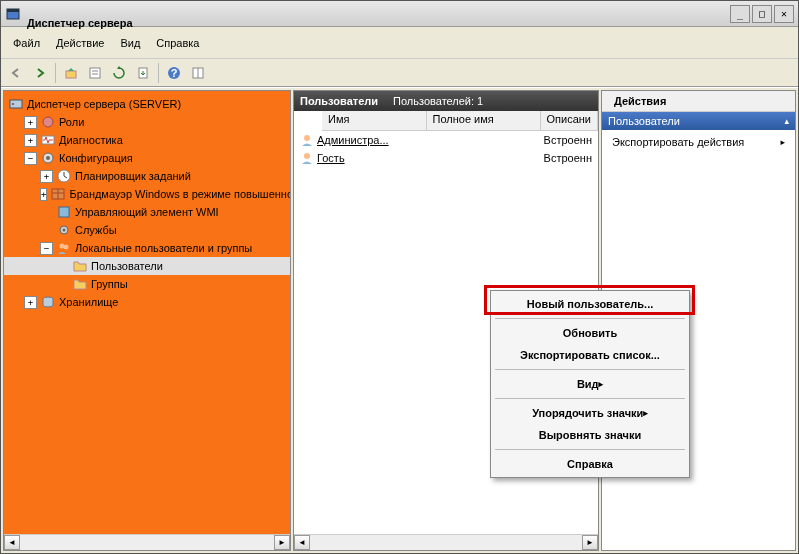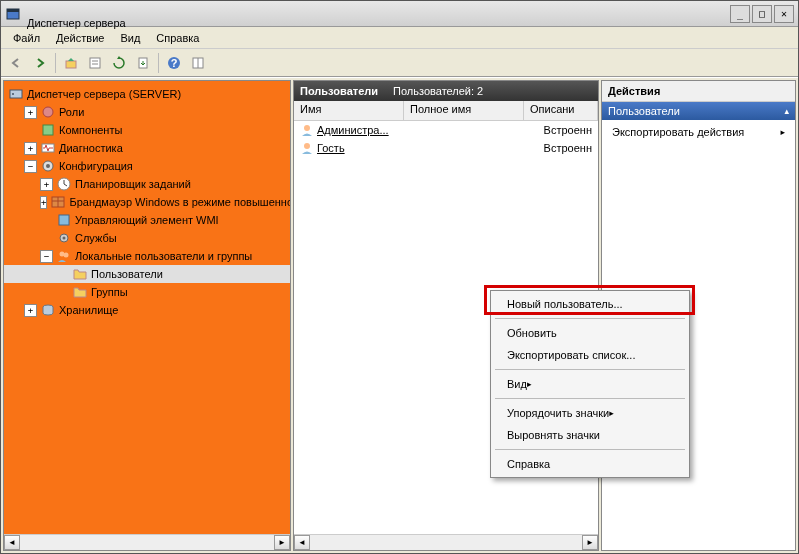--- a/index.html
+++ b/index.html
@@ -2,24 +2,24 @@
 <html><head>
 <meta charset="utf-8">
 <style>
 * { box-sizing: border-box; margin: 0; padding: 0; font-family: Tahoma, sans-serif; font-size: 11px; }
 body { background: #ece9d8; width: 799px; height: 554px; overflow: hidden; }
 
 .window { width: 799px; height: 554px; border: 1px solid #555; background: #ece9d8; display: flex; flex-direction: column; }
 
 .titlebar { height: 26px; background: linear-gradient(#e8e8e8, #d0d0d0); display: flex; align-items: center; padding: 0 4px; border-bottom: 1px solid #999; }
 .titlebar-icon { width: 16px; height: 16px; margin-right: 6px; }
-.titlebar-text { font-weight: normal; flex: 1; margin-top: 19px; }
+.titlebar-text { font-weight: bold; flex: 1; margin-top: 19px; }
 .winbtn { width: 20px; height: 18px; border: 1px solid #888; background: #ddd; margin-left: 2px; display: flex; align-items: center; justify-content: center; cursor: pointer; font-family: monospace; font-size: 10px; }
 
-.menubar { height: 22px; display: flex; align-items: center; padding: 0 4px; border-bottom: 1px solid #ccc; }
+.menubar { height: 32px; display: flex; align-items: center; padding: 0 4px; border-bottom: 1px solid #ccc; }
 .menu-item { padding: 2px 8px; cursor: pointer; }
 
 .toolbar { height: 28px; display: flex; align-items: center; padding: 0 4px; border-bottom: 1px solid #999; gap: 2px; }
 .tbbtn { width: 22px; height: 22px; border: 1px solid transparent; display: flex; align-items: center; justify-content: center; cursor: pointer; }
 .tbsep { width: 1px; height: 20px; background: #bbb; margin: 0 2px; }
 
 .content { flex: 1; display: flex; border-top: 1px solid #fff; overflow: hidden; }
 
 .tree-panel { width: 288px; background: #f97316; border: 1px solid #888; margin: 2px; overflow: auto; position: relative; }
 .tree { padding: 4px 0; }
@@ -28,39 +28,39 @@
 .expander { width: 13px; height: 13px; border: 1px solid #888; display: inline-flex; align-items: center; justify-content: center; font-size: 9px; margin-right: 3px; background: #fff; font-family: monospace; line-height: 1; }
 .expander-space { width: 16px; display: inline-block; }
 .tree-icon { width: 16px; height: 16px; margin-right: 3px; flex-shrink: 0; }
 .indent-0 { padding-left: 4px; }
 .indent-1 { padding-left: 20px; }
 .indent-2 { padding-left: 36px; }
 .indent-3 { padding-left: 52px; }
 
 .list-panel { flex: 1; background: #fff; border: 1px solid #888; margin: 2px 0; display: flex; flex-direction: column; overflow: hidden; position: relative; }
 .list-header { background: linear-gradient(#555,#333); color: #fff; height: 20px; display: flex; align-items: center; padding: 0 6px; font-weight: bold; }
-.list-cols { display: flex; background: #f0f0f0; border-bottom: 1px solid #ccc; height: 20px; }
+.list-cols { display: flex; background: #f0f0f0; border-bottom: 1px solid #ccc; height: 20px; margin-left: 28px; }
 .col { border-right: 1px solid #ccc; padding: 2px 6px; font-weight: normal; }
 .col-name { width: 110px; }
 .col-full { width: 120px; }
 .col-desc { flex: 1; }
 .list-body { flex: 1; overflow: auto; }
 .list-row { display: flex; height: 18px; align-items: center; cursor: pointer; }
 .cell { padding: 0 6px; overflow: hidden; text-overflow: ellipsis; white-space: nowrap; }
 .cell-name { width: 110px; display: flex; align-items: center; gap: 3px; text-decoration: underline; }
 .cell-full { width: 120px; }
 .cell-desc { flex: 1; text-align: right; }
 
 .actions-panel { width: 195px; background: #fff; border: 1px solid #888; margin: 2px; }
-.actions-header { background: #f0f0f0; padding: 4px 6px; font-weight: bold; border-bottom: 1px solid #ccc; }
+.actions-header { background: #f0f0f0; padding: 4px 12px; font-weight: bold; border-bottom: 1px solid #ccc; }
 .actions-sub { background: linear-gradient(#4a7ac8,#2c5aa0); color: #fff; padding: 3px 6px; display: flex; justify-content: space-between; align-items: center; }
 .actions-item { padding: 6px 10px; cursor: pointer; display: flex; justify-content: space-between; align-items: center; }
 
 .context-menu { position: absolute; left: 490px; top: 290px; width: 200px; background: #f5f5f5; border: 1px solid #888; box-shadow: 3px 3px 5px rgba(0,0,0,0.35); z-index: 100; padding: 2px; }
-.ctx-item { padding: 5px 14px; cursor: pointer; display: flex; justify-content: flex-start; align-items: center; }
+.ctx-item { padding: 5px 14px; cursor: pointer; display: flex; justify-content: center; align-items: center; font-weight: bold; }
 .ctx-sep { height: 1px; background: #bbb; margin: 3px 2px; }
 .highlight-box { position: absolute; left: 484px; top: 285px; width: 211px; height: 30px; border: 3px solid #d40000; z-index: 101; pointer-events: none; }
 
 .scrollbar-h { height: 16px; background: #e8e8e8; border-top: 1px solid #ccc; display: flex; }
 .sb-btn { width: 16px; height: 15px; background: linear-gradient(#fefefe,#ddd); border: 1px solid #999; display: flex; align-items: center; justify-content: center; font-size: 8px; }
 .sb-track { flex: 1; background: #eee; }
 
 svg { display: block; }
 .arrow-r { font-size: 9px; }
 </style>
@@ -150,27 +150,20 @@
           <span>Диспетчер сервера (SERVER)</span>
         </div>
         <div class="tree-row indent-1">
           <span class="expander">+</span>
           <svg class="tree-icon" viewBox="0 0 16 16">
               <circle cx="8" cy="8" r="5" fill="#d88" stroke="#a44"></circle>
             </svg>
           <span>Роли</span>
         </div>
         <div class="tree-row indent-1">
-          <span class="expander-space"></span>
-          <svg class="tree-icon" viewBox="0 0 16 16">
-              <rect x="3" y="3" width="10" height="10" fill="#8c8" stroke="#484"></rect>
-            </svg>
-          <span>Компоненты</span>
-        </div>
-        <div class="tree-row indent-1">
           <span class="expander">+</span>
           <svg class="tree-icon" viewBox="0 0 16 16">
               <rect x="2" y="4" width="12" height="8" fill="#fff" stroke="#888"></rect>
               <path d="M3 8 L5 8 L6 5 L8 11 L9 8 L13 8" fill="none" stroke="#c44"></path>
             </svg>
           <span>Диагностика</span>
         </div>
         <div class="tree-row indent-1">
           <span class="expander">−</span>
           <svg class="tree-icon" viewBox="0 0 16 16">
@@ -247,21 +240,21 @@
         <div class="sb-btn">◄</div>
         <div class="sb-track"></div>
         <div class="sb-btn">►</div>
       </div>
     </div>
 
     <div class="list-panel">
       <div class="list-header">
         <span>Пользователи</span>
         <span style="margin:0 6px">&nbsp;</span>
-        <span style="font-weight:normal">Пользователей: 2</span>
+        <span style="font-weight:normal">Пользователей: 1</span>
       </div>
       <div class="list-cols">
         <div class="col col-name">Имя</div>
         <div class="col col-full">Полное имя</div>
         <div class="col col-desc">Описани</div>
       </div>
       <div class="list-body">
         <div class="list-row">
           <div class="cell cell-name">
             <svg width="14" height="14" viewBox="0 0 14 14">

